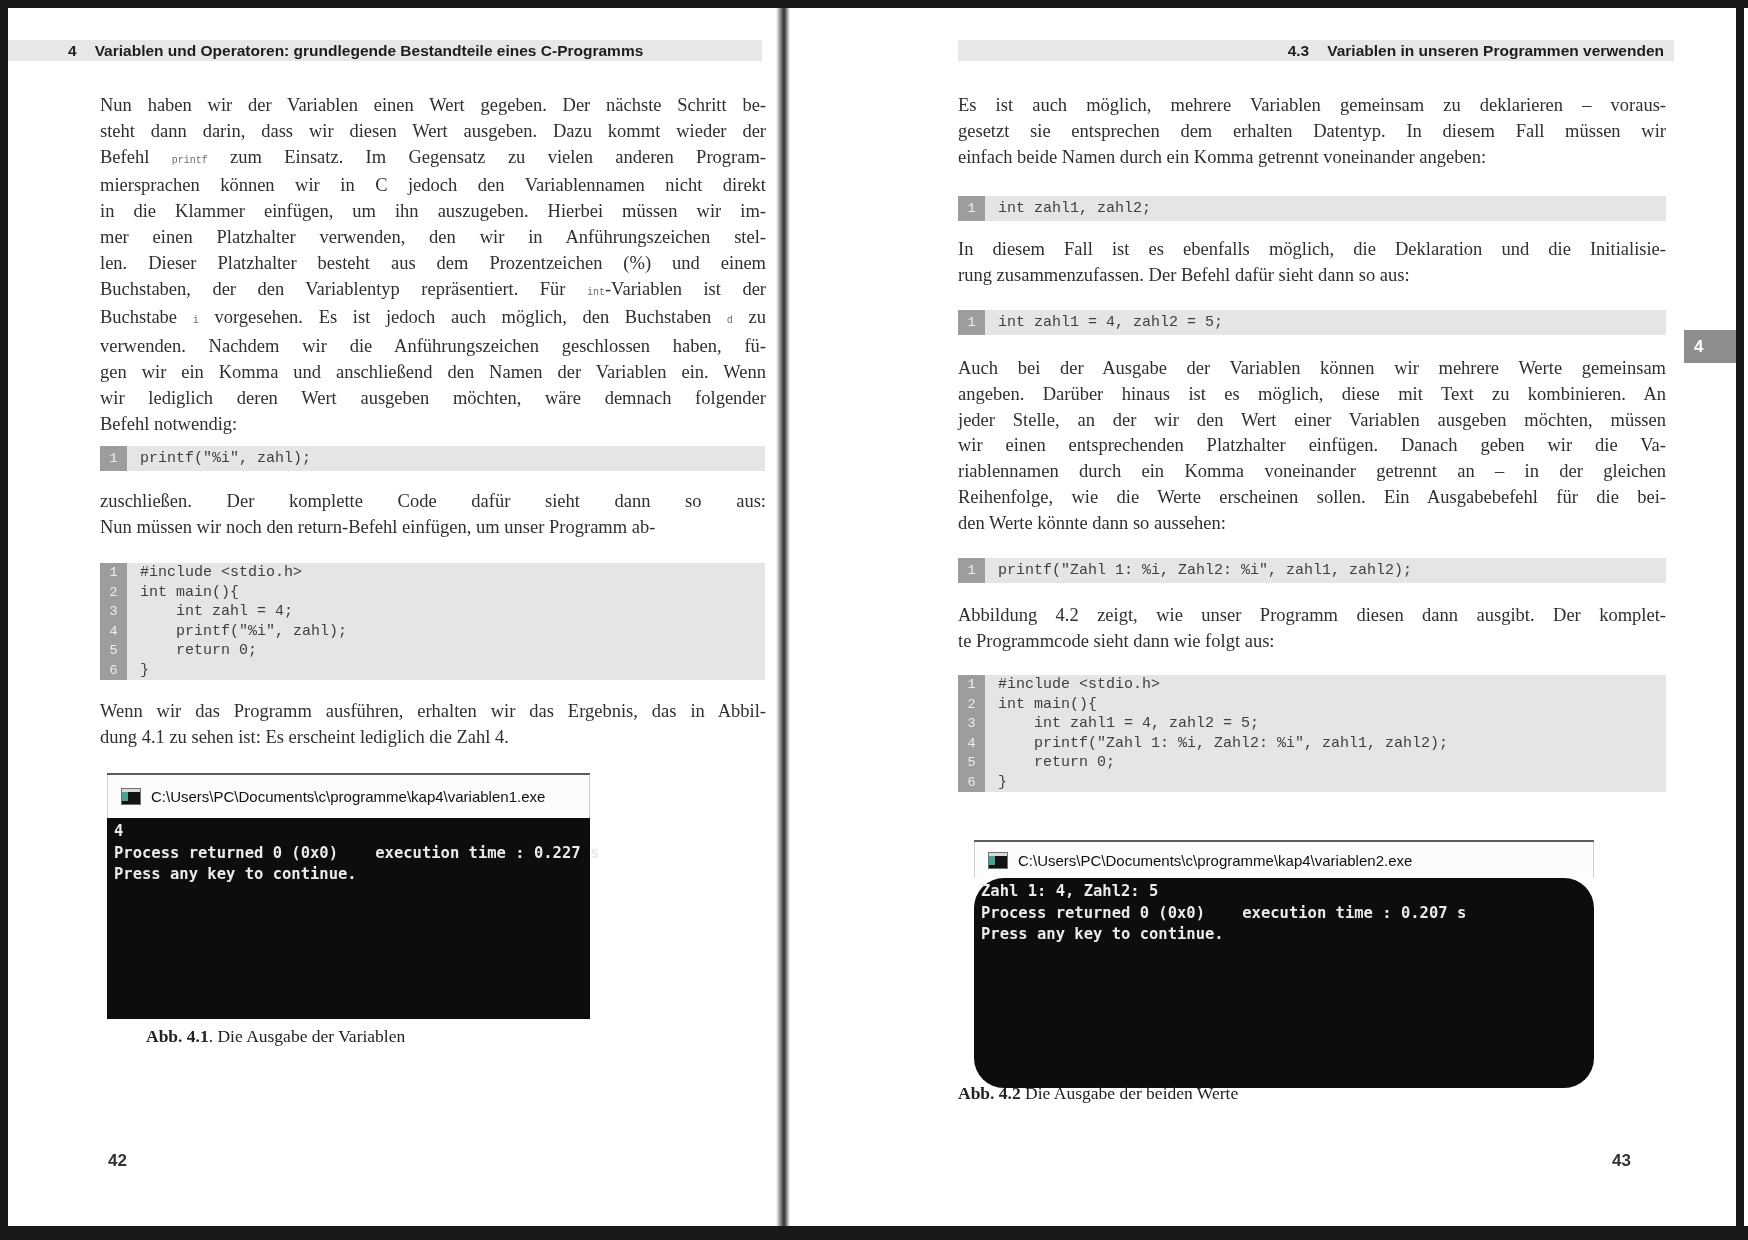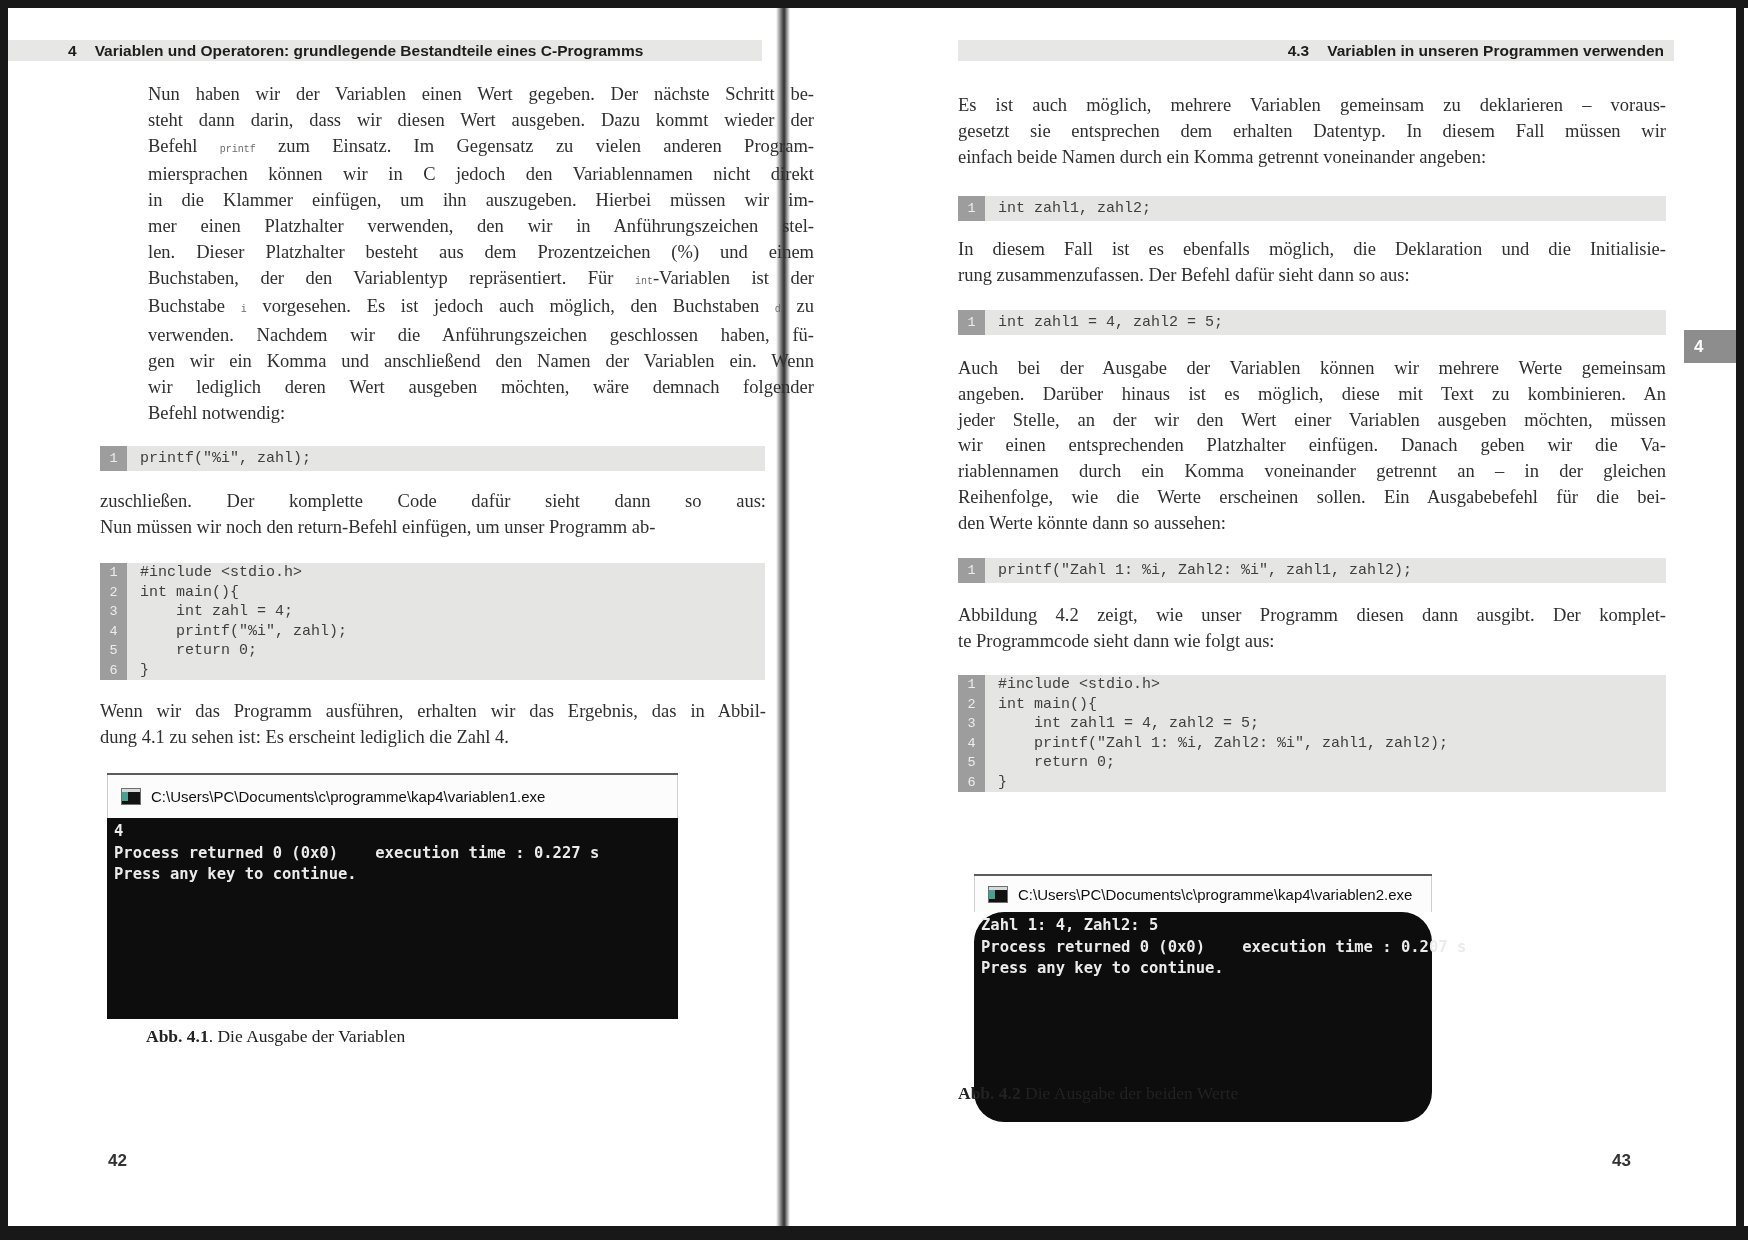--- a/index.html
+++ b/index.html
@@ -70,21 +70,21 @@
   <div class="edge edge-right"></div>
   <div class="gutter"></div>
 
   <div>
 
     <div class="header-band band-left">
       <span class="h-num">4</span>
       <span>Variablen und Operatoren: grundlegende Bestandteile eines C-Programms</span>
     </div>
 
-    <div class="para" style="left:100px;top:82px;width:666px;margin-left:48px;">
+    <div class="para" style="left:100px;top:93px;width:666px;">
         <div class="tline">Nun haben wir der Variablen einen Wert gegeben. Der nächste Schritt be-</div>
         <div class="tline">steht dann darin, dass wir diesen Wert ausgeben. Dazu kommt wieder der</div>
         <div class="tline">Befehl <span class="icode">printf</span> zum Einsatz. Im Gegensatz zu vielen anderen Program-</div>
         <div class="tline">miersprachen können wir in C jedoch den Variablennamen nicht direkt</div>
         <div class="tline">in die Klammer einfügen, um ihn auszugeben. Hierbei müssen wir im-</div>
         <div class="tline">mer einen Platzhalter verwenden, den wir in Anführungszeichen stel-</div>
         <div class="tline">len. Dieser Platzhalter besteht aus dem Prozentzeichen (%) und einem</div>
         <div class="tline">Buchstaben, der den Variablentyp repräsentiert. Für <span class="icode">int</span>-Variablen ist der</div>
         <div class="tline">Buchstabe <span class="icode">i</span> vorgesehen. Es ist jedoch auch möglich, den Buchstaben <span class="icode">d</span> zu</div>
         <div class="tline">verwenden. Nachdem wir die Anführungszeichen geschlossen haben, fü-</div>
@@ -130,21 +130,21 @@
           <span class="code-num">6</span>
           <span class="code-text">}</span>
         </div>
       </div>
 
     <div class="para" style="left:100px;top:699px;width:666px;">
         <div class="tline">Wenn wir das Programm ausführen, erhalten wir das Ergebnis, das in Abbil-</div>
         <div class="tline">dung 4.1 zu sehen ist: Es erscheint lediglich die Zahl 4.</div>
       </div>
 
-    <div class="console" style="left:107px;top:773px;width:571px;">
+    <div class="console" style="left:107px;top:773px;width:483px;">
       <div class="console-titlebar" style="height:43px;">
         <span class="console-icon"></span>
         <span class="console-title">C:\Users\PC\Documents\c\programme\kap4\variablen1.exe</span>
       </div>
       <div class="console-body" style="height:201px;">
           <div class="cline">4</div>
           <div class="cline">Process returned 0 (0x0)    execution time : 0.227 s</div>
           <div class="cline">Press any key to continue.</div>
         </div>
     </div>
@@ -232,21 +232,21 @@
         <div class="code-row">
           <span class="code-num">5</span>
           <span class="code-text">    return 0;</span>
         </div>
         <div class="code-row">
           <span class="code-num">6</span>
           <span class="code-text">}</span>
         </div>
       </div>
 
-    <div class="console" style="left:974px;top:874px;width:458px;">
+    <div class="console" style="left:974px;top:840px;width:620px;">
       <div class="console-titlebar" style="height:36px;">
         <span class="console-icon"></span>
         <span class="console-title">C:\Users\PC\Documents\c\programme\kap4\variablen2.exe</span>
       </div>
       <div class="console-body" style="height:210px;border-radius:30px;">
           <div class="cline">Zahl 1: 4, Zahl2: 5</div>
           <div class="cline">Process returned 0 (0x0)    execution time : 0.207 s</div>
           <div class="cline">Press any key to continue.</div>
         </div>
     </div>

